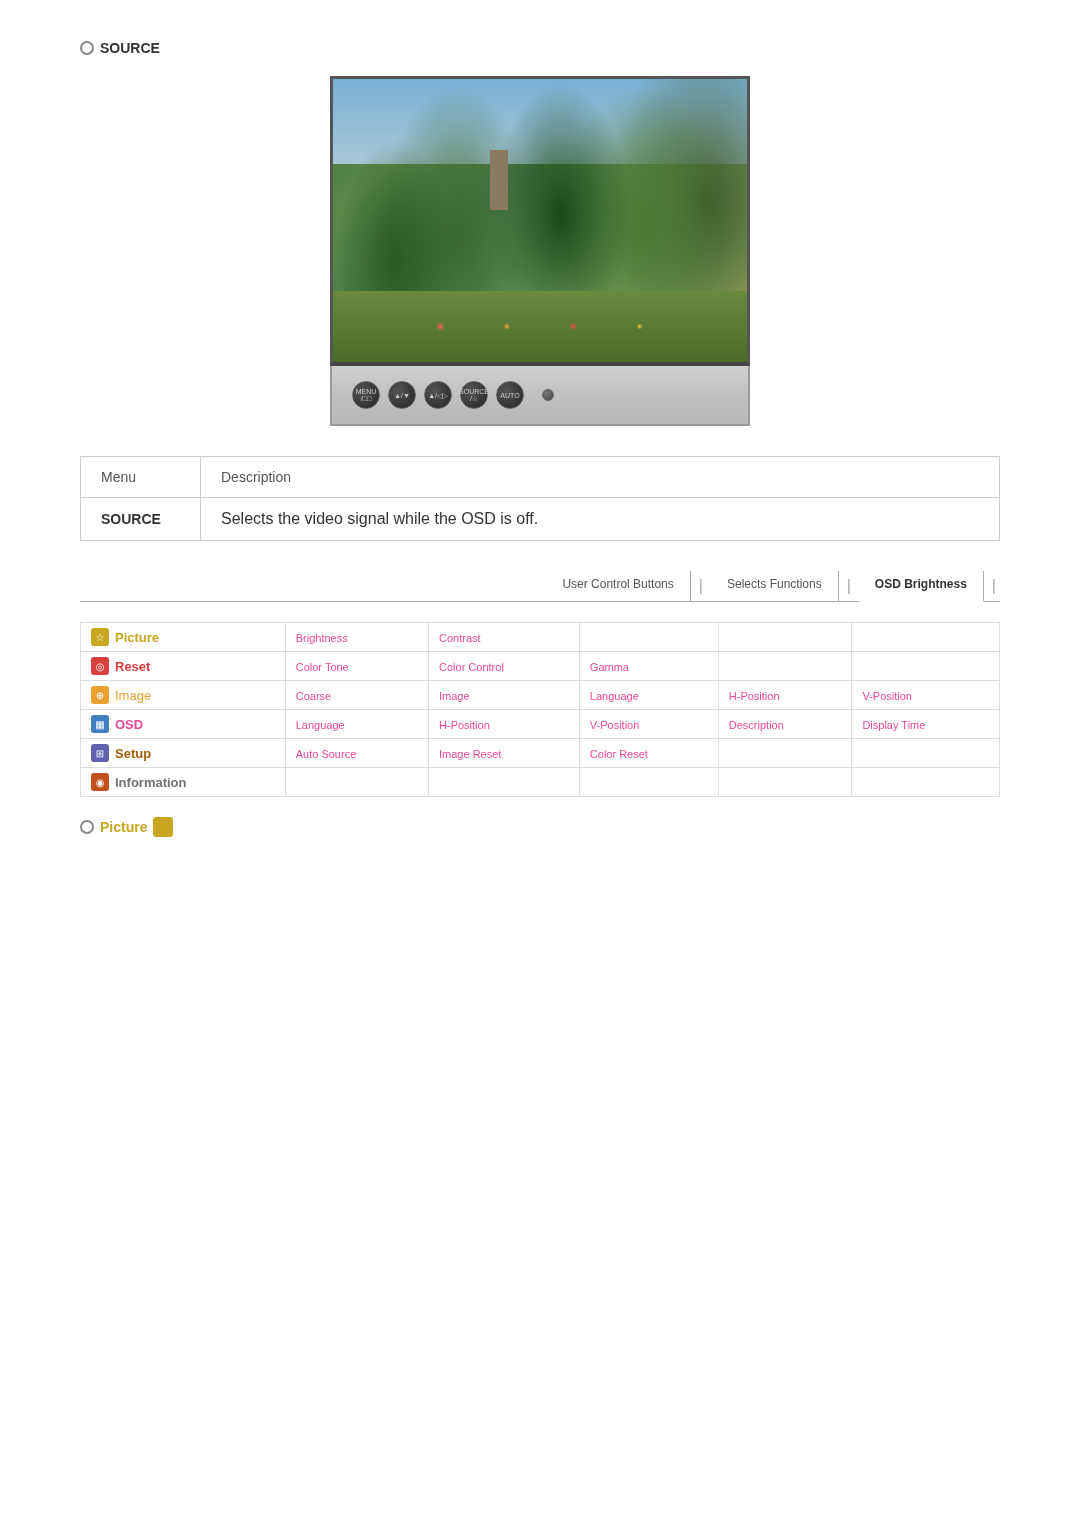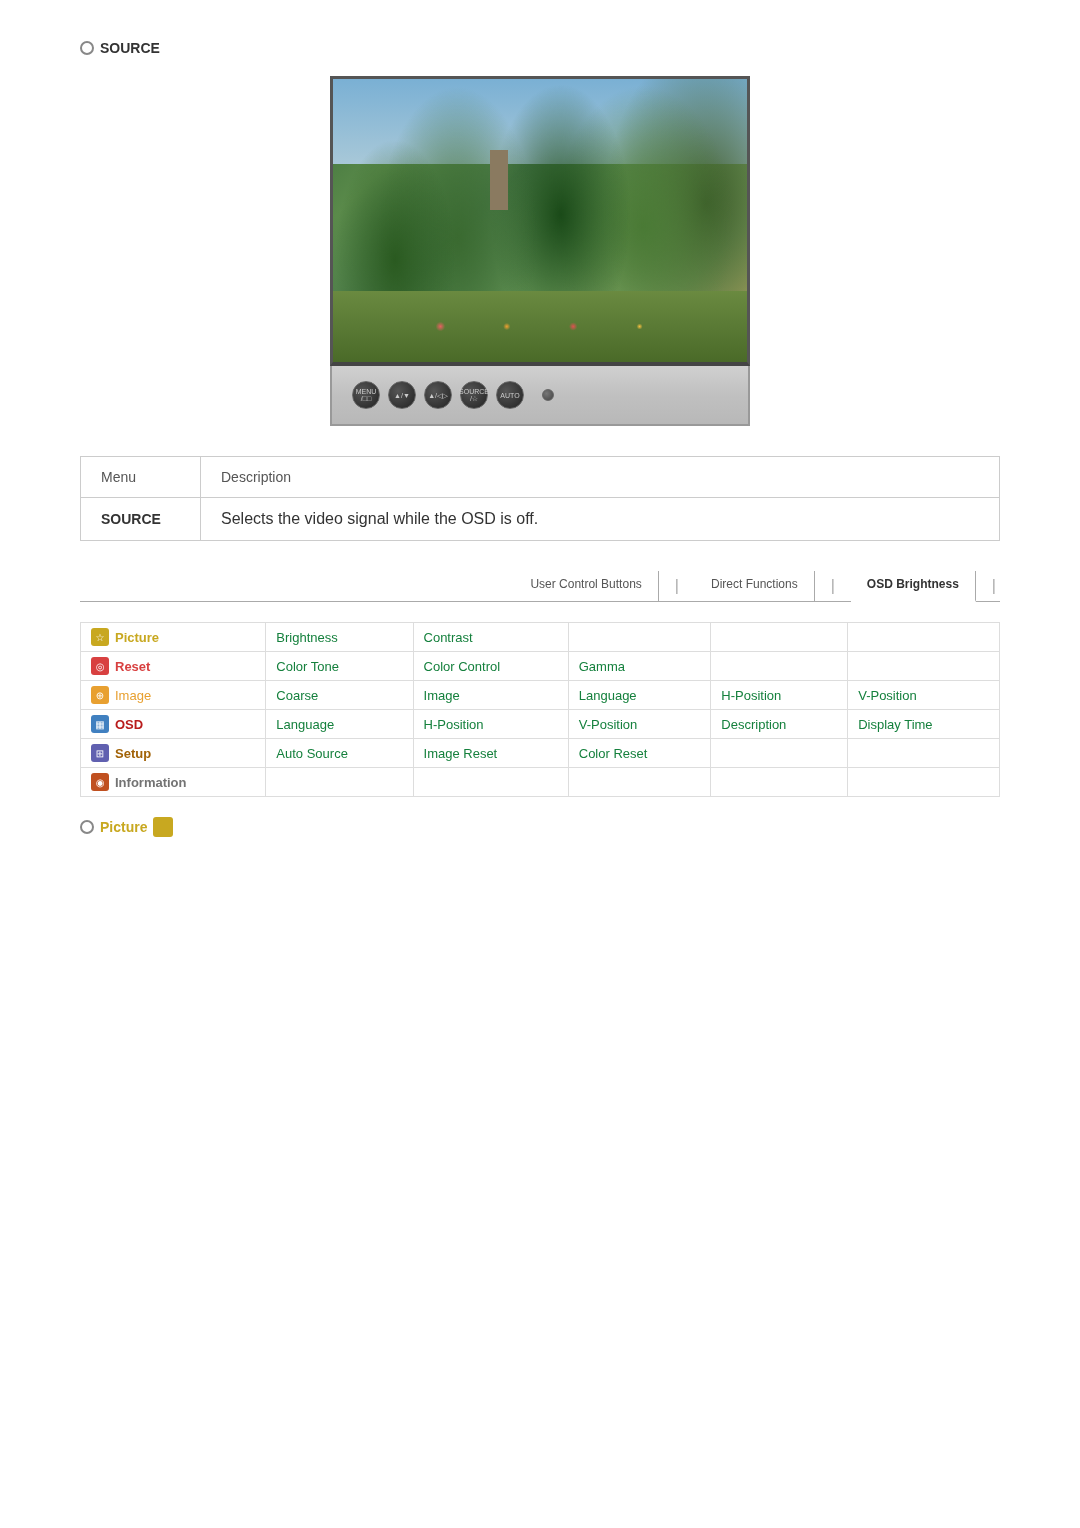--- a/index.html
+++ b/index.html
@@ -141,21 +141,21 @@
     }
     .info-table .bold-cell {
       font-weight: bold;
       font-size: 14px;
     }
 
     
     .nav-tabs {
       display: flex;
       justify-content: flex-end;
-      gap: 12px;
+      gap: 4px;
       margin: 20px 0;
       border-bottom: 1px solid #aaa;
     }
     .nav-tab {
       padding: 6px 16px;
       font-size: 12px;
       color: #555;
       cursor: pointer;
       border-right: 1px solid #aaa;
     }
@@ -202,25 +202,25 @@
     .icon-picture { background: #c8a820; color: #fff; }
     .icon-color { background: #d84040; color: #fff; }
     .icon-image { background: #e8a030; color: #fff; }
     .icon-osd { background: #4080c0; color: #fff; }
     .icon-setup { background: #6060b0; color: #fff; }
     .icon-info { background: #c05020; color: #fff; }
 
     .menu-name-picture { color: #c8a820; font-weight: bold; }
     .menu-name-color { color: #d84040; font-weight: bold; }
     .menu-name-image { color: #e8a030; font-weight: normal; }
-    .menu-name-osd { color: #b91c1c; font-weight: bold; }
+    .menu-name-osd { color: #ec4899; font-weight: bold; }
     .menu-name-setup { color: #a16207; font-weight: bold; }
     .menu-name-info { color: #737373; font-weight: bold; }
 
-    .sub-link { color: #15803d; text-decoration: none; font-size: 13px; }
+    .sub-link { color: #ec4899; text-decoration: none; font-size: 11px; }
 
     
     .picture-header {
       display: flex;
       align-items: center;
       gap: 6px;
       margin-top: 20px;
     }
     .picture-icon-img {
       width: 20px;
@@ -284,21 +284,21 @@
     <tr>
       <td class="bold-cell">SOURCE</td>
       <td>Selects the video signal while the OSD is off.</td>
     </tr>
   </tbody>
 </table>
 
 <div class="nav-tabs">
   <span class="nav-tab">User Control Buttons</span>
   <span class="nav-separator">|</span>
-  <span class="nav-tab">Direct Functions</span>
+  <span class="nav-tab">Selects Functions</span>
   <span class="nav-separator">|</span>
   <span class="nav-tab active">OSD Brightness</span>
   <span class="nav-separator">|</span>
 </div>
 
 <table class="osd-table">
   <tbody id="osd-table-body">
   <tr>
         <td>
           <div class="menu-item-cell">

